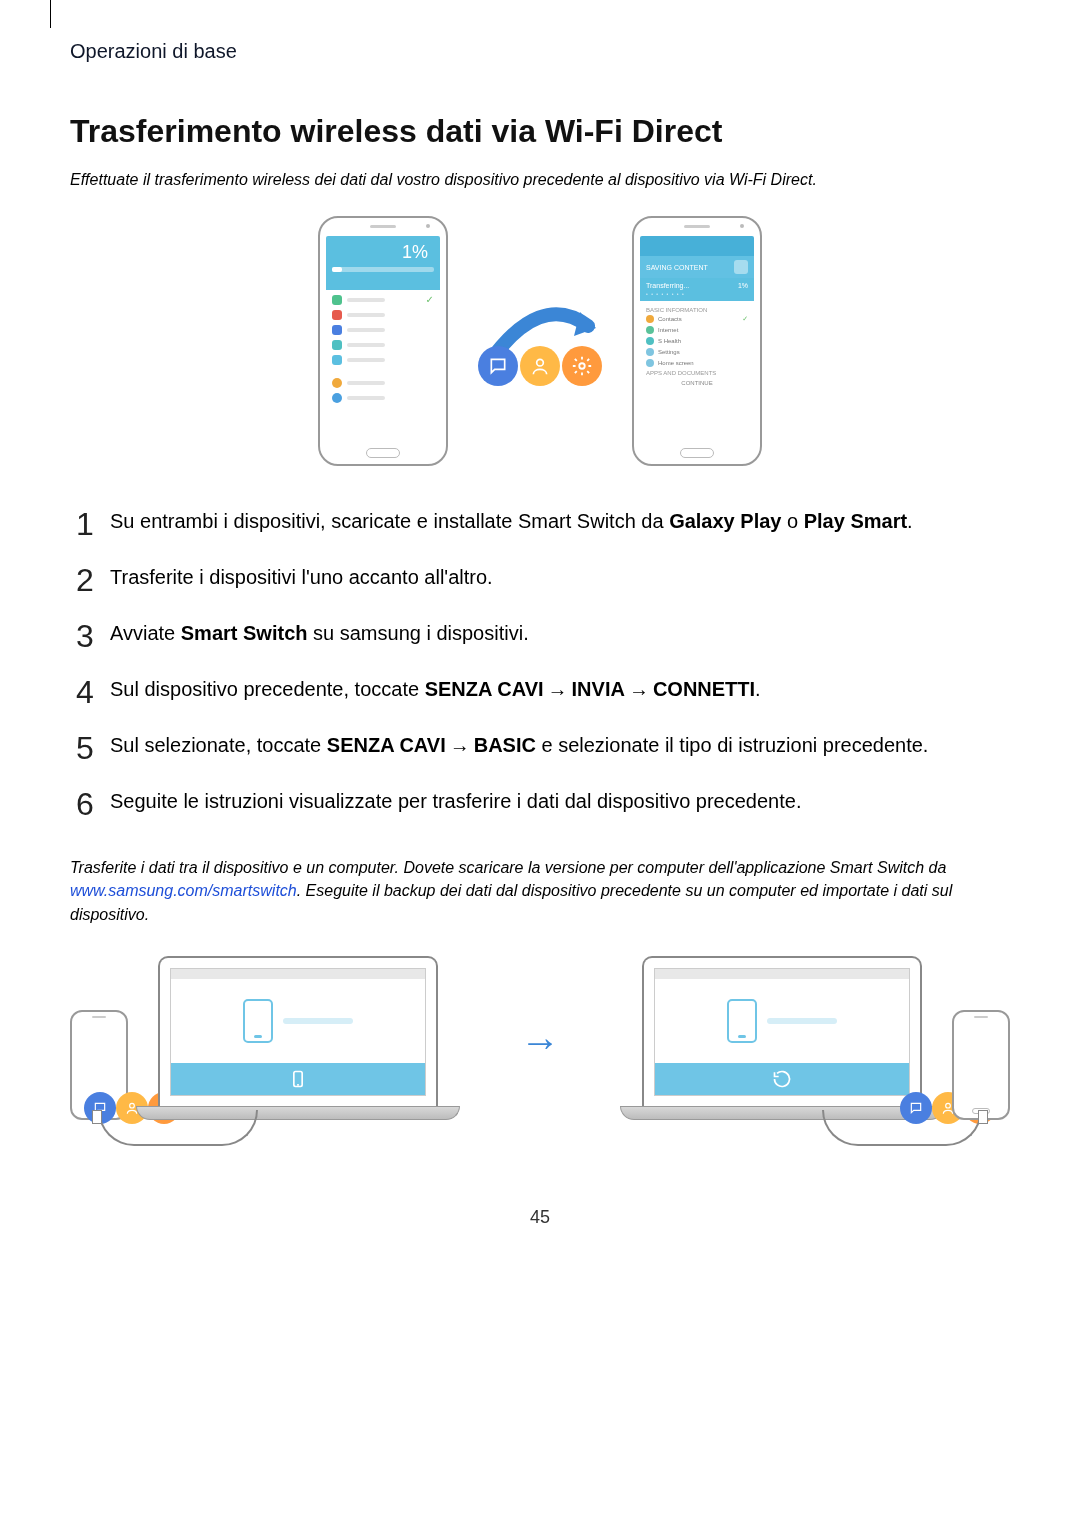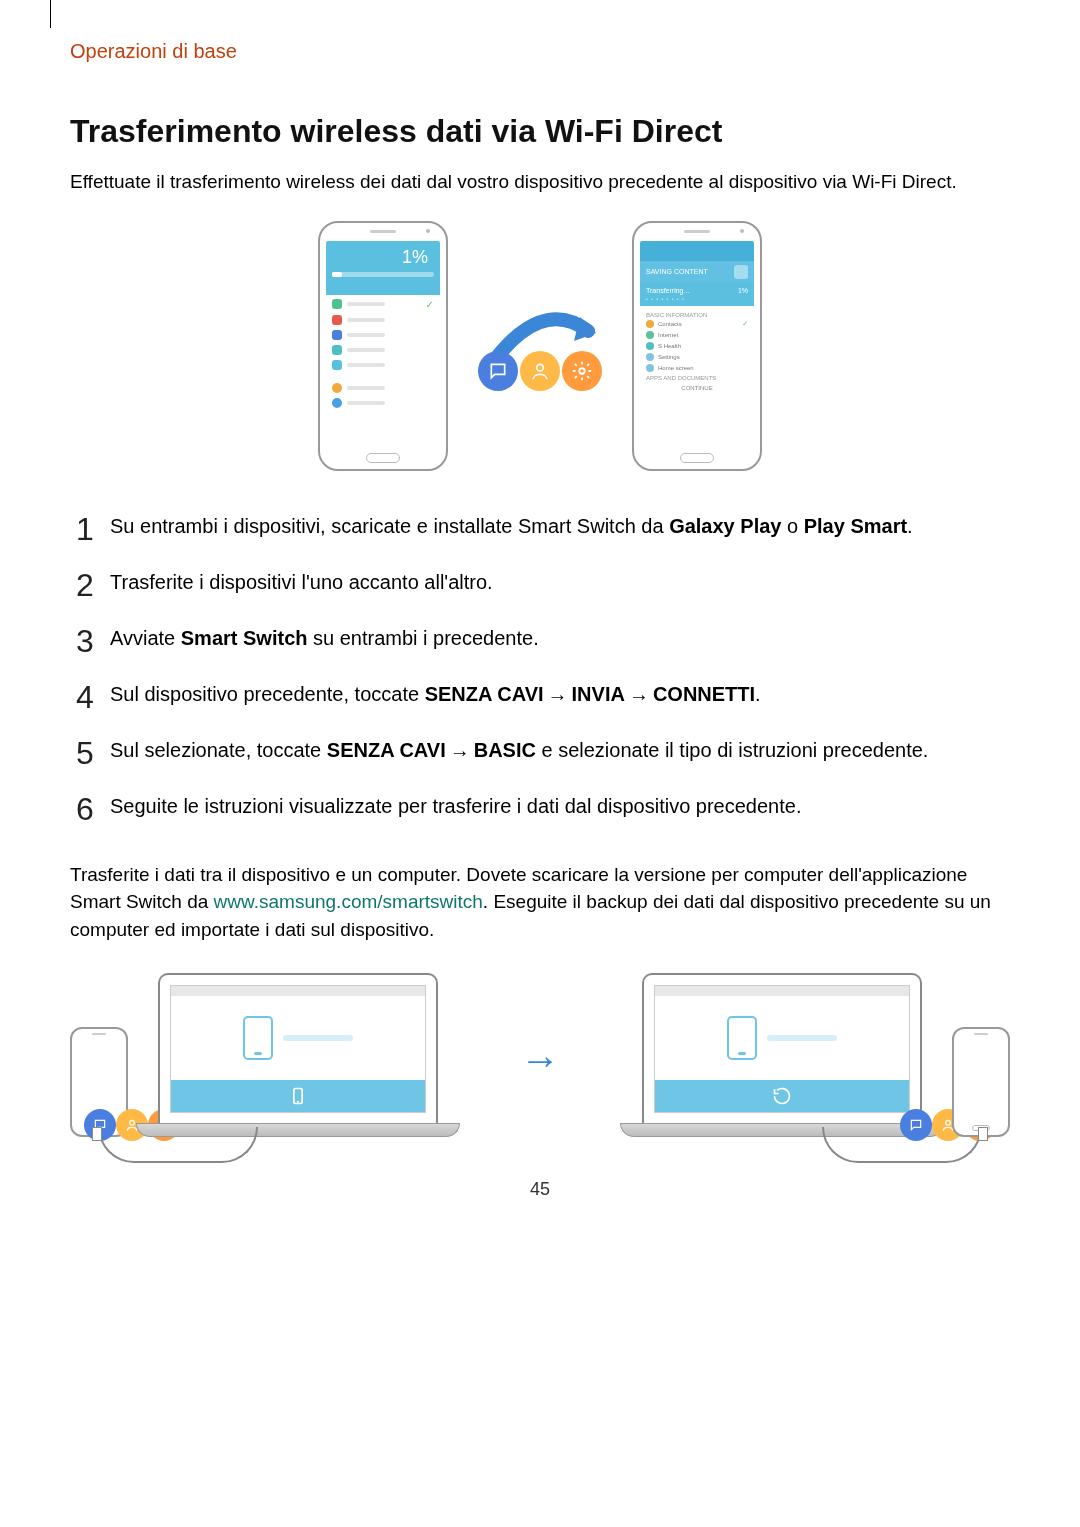--- a/index.html
+++ b/index.html
@@ -16,34 +16,35 @@
     left: 50px;
     top: 0;
     width: 1px;
     height: 28px;
     background: #000;
   }
   .content {
     padding: 40px 70px 40px 70px;
   }
   .header-section {
-    color: #c2410c;
+    color: #0f172a;
     font-size: 20px;
     margin-bottom: 50px;
   }
   h2.section-title {
     font-size: 32px;
     font-weight: 700;
     margin-bottom: 18px;
     color: #111;
   }
   p.intro {
-    font-size: 19px;
+    font-size: 16px;
     line-height: 1.45;
     margin-bottom: 20px;
+    font-style: italic;
   }
   .illustration-row {
     display: flex;
     justify-content: center;
     align-items: center;
     gap: 30px;
     margin: 25px 0 40px 0;
   }
   .phone {
     width: 130px;
@@ -103,21 +104,21 @@
   ol.steps { list-style:none; counter-reset: step; margin:20px 0 40px 0;}
   ol.steps > li { counter-increment: step; position:relative; padding-left:40px; font-size:20px; line-height:1.5; margin-bottom:26px;}
   ol.steps > li::before {
     content: counter(step);
     position:absolute; left:0; top:-6px;
     font-size:32px; font-weight:400; color:#222;
     width:30px; text-align:center;
   }
   .bold { font-weight:700; }
   .arrow-sep { margin:0 4px; }
-  a.link { color:#0f766e; text-decoration:none; }
+  a.link { color:#1d4ed8; text-decoration:none; }
 
   .computer-row {
     display:flex; align-items:center; justify-content:space-between;
     margin:30px 0;
   }
   .half { display:flex; align-items:flex-end; gap:0; position:relative;}
   .laptop {
     width:280px; position:relative;
   }
   .laptop-screen-outer{
@@ -143,21 +144,21 @@
   .mini-phone{
     width:58px;height:110px;border:2px solid #999;border-radius:12px;background:#fff;
     padding:10px 4px 12px 4px;position:relative;
   }
   .mini-phone .mspk{position:absolute;top:4px;left:50%;transform:translateX(-50%);width:14px;height:2px;background:#ccc;border-radius:2px;}
   .mini-phone .mhome{position:absolute;bottom:4px;left:50%;transform:translateX(-50%);width:18px;height:6px;border:1px solid #bbb;border-radius:4px;}
   .cable{position:absolute; height:36px; border:2px solid #888;border-top:none;border-radius:0 0 40px 40px;}
   .usb-tip{width:10px;height:14px;background:#fff;border:1.5px solid #888;position:absolute;}
   .arrow-between { font-size:40px; color:#3b86d6; }
   .bubble-sm{width:32px;height:32px;border-radius:50%;display:flex;align-items:center;justify-content:center;color:#fff;font-size:15px;}
-  .page-number { text-align:center; font-size:18px; color:#333; margin-top:42px;}
+  .page-number { text-align:center; font-size:18px; color:#333; margin-top:87px;}
 </style>
 </head>
 <body>
 
 <div class="page-margin-tick"></div>
 
 <div class="content">
 
   <div class="header-section">Operazioni di base</div>
 
@@ -280,21 +281,21 @@
       <div class="home"></div>
     </div>
   </div>
 
   <ol class="steps">
     <li>
       <span>Su entrambi i dispositivi, scaricate e installate Smart Switch da </span><span class="bold">Galaxy Play</span><span> o </span><span class="bold">Play Smart</span><span>.</span>
     </li>
     <li>Trasferite i dispositivi l'uno accanto all'altro.</li>
     <li>
-      <span>Avviate </span><span class="bold">Smart Switch</span><span> su entrambi i precedente.</span>
+      <span>Avviate </span><span class="bold">Smart Switch</span><span> su samsung i dispositivi.</span>
     </li>
     <li>
       <span>Sul dispositivo precedente, toccate </span><span class="bold">SENZA CAVI</span><span class="arrow-sep">→</span><span class="bold">INVIA</span><span class="arrow-sep">→</span><span class="bold">CONNETTI</span><span>.</span>
     </li>
     <li>
       <span>Sul selezionate, toccate </span><span class="bold">SENZA CAVI</span><span class="arrow-sep">→</span><span class="bold">BASIC</span><span> e selezionate il tipo di istruzioni precedente.</span>
     </li>
     <li>Seguite le istruzioni visualizzate per trasferire i dati dal dispositivo precedente.</li>
   </ol>
 

